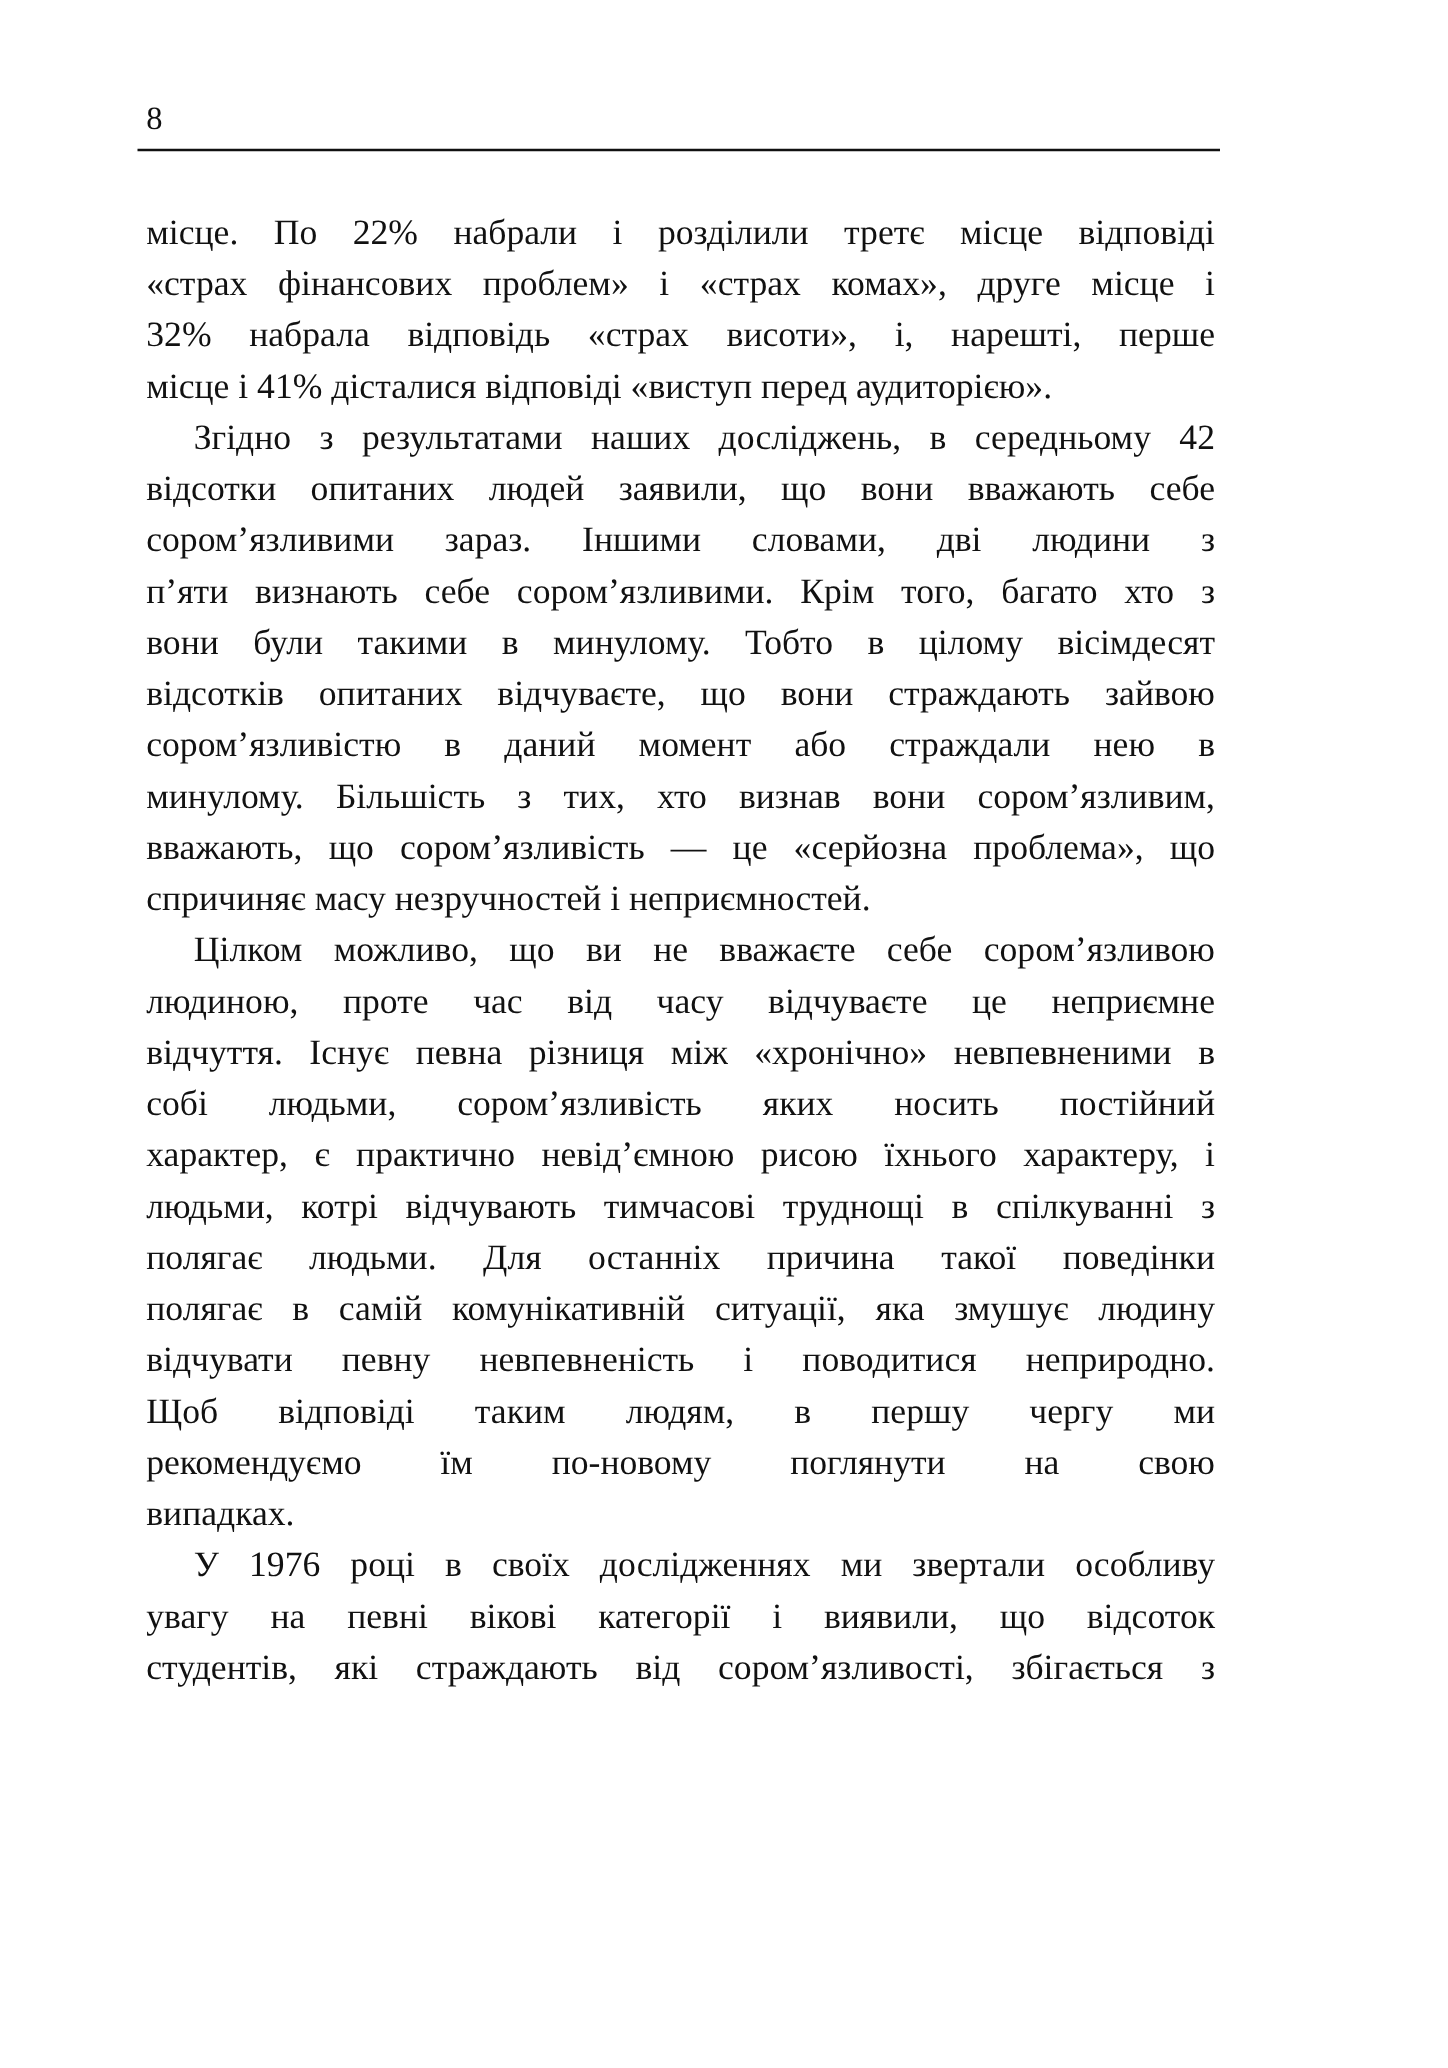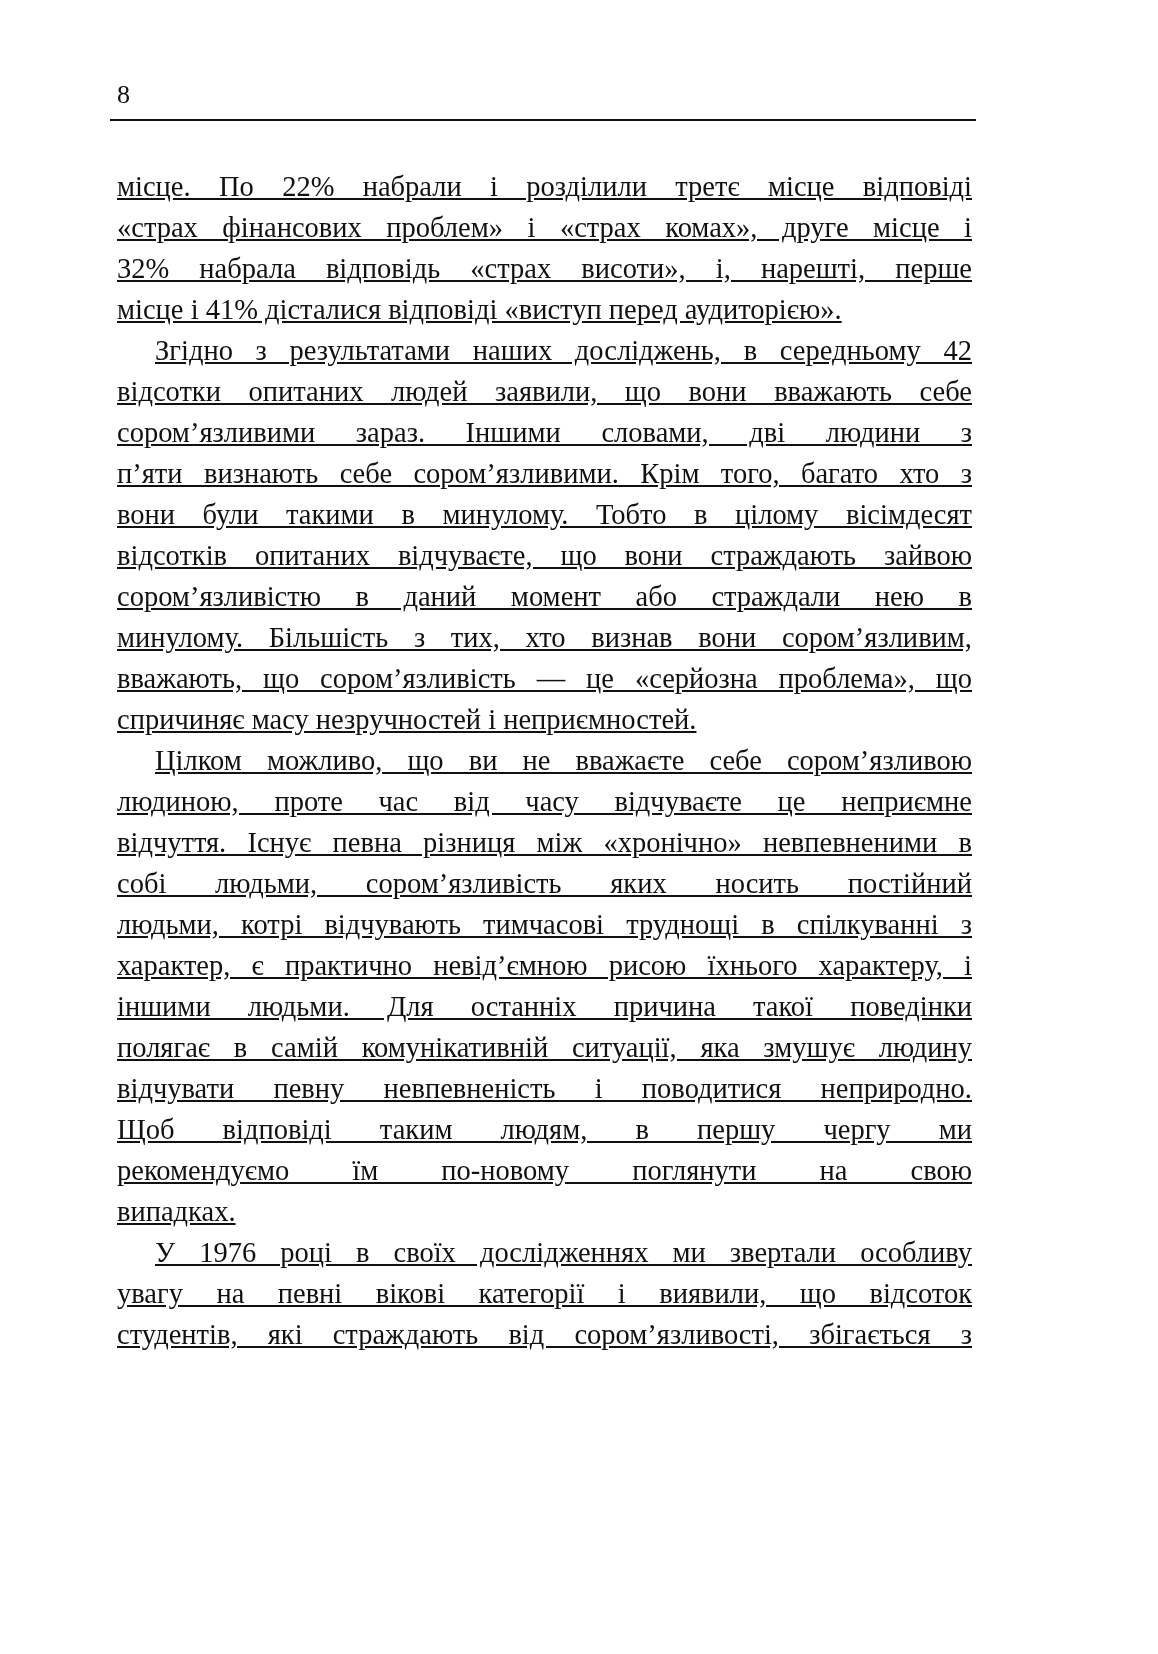--- a/index.html
+++ b/index.html
@@ -38,21 +38,20 @@
       font-size: 28.5px;
     }
     .line {
       display: block;
       height: 41px;
       line-height: 41px;
       white-space: nowrap;
       text-align: justify;
       text-align-last: justify;
       overflow: visible;
-      text-decoration: underline;
     }
     .line.last {
       text-align-last: left;
     }
     .line.indent {
       text-indent: 38px;
     }
   </style>
 </head>
 <body>
@@ -80,23 +79,23 @@
     <span class="line">минулому. Більшість з тих, хто визнав вони сором’язливим,</span>
     <span class="line">вважають, що сором’язливість — це «серйозна проблема», що</span>
     <span class="line last">спричиняє масу незручностей і неприємностей.</span>
   </div>
 
   <div>
     <span class="line indent">Цілком можливо, що ви не вважаєте себе сором’язливою</span>
     <span class="line">людиною, проте час від часу відчуваєте це неприємне</span>
     <span class="line">відчуття. Існує певна різниця між «хронічно» невпевненими в</span>
     <span class="line">собі людьми, сором’язливість яких носить постійний</span>
+    <span class="line">характер, є практично невід’ємною рисою їхнього характеру, і</span>
     <span class="line">людьми, котрі відчувають тимчасові труднощі в спілкуванні з</span>
-    <span class="line">характер, є практично невід’ємною рисою їхнього характеру, і</span>
-    <span class="line">іншими людьми. Для останніх причина такої поведінки</span>
+    <span class="line">полягає людьми. Для останніх причина такої поведінки</span>
     <span class="line">полягає в самій комунікативній ситуації, яка змушує людину</span>
     <span class="line">відчувати певну невпевненість і поводитися неприродно.</span>
     <span class="line">Щоб відповіді таким людям, в першу чергу ми</span>
     <span class="line">рекомендуємо їм по-новому поглянути на свою</span>
     <span class="line last">випадках.</span>
   </div>
 
   <div>
     <span class="line indent">У 1976 році в своїх дослідженнях ми звертали особливу</span>
     <span class="line">увагу на певні вікові категорії і виявили, що відсоток</span>

